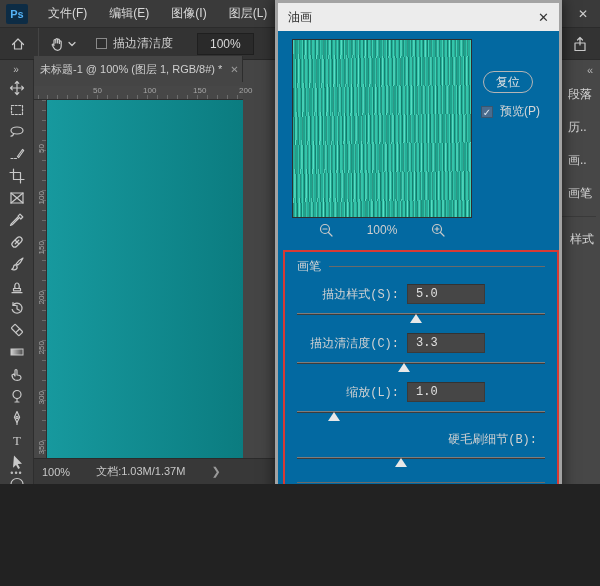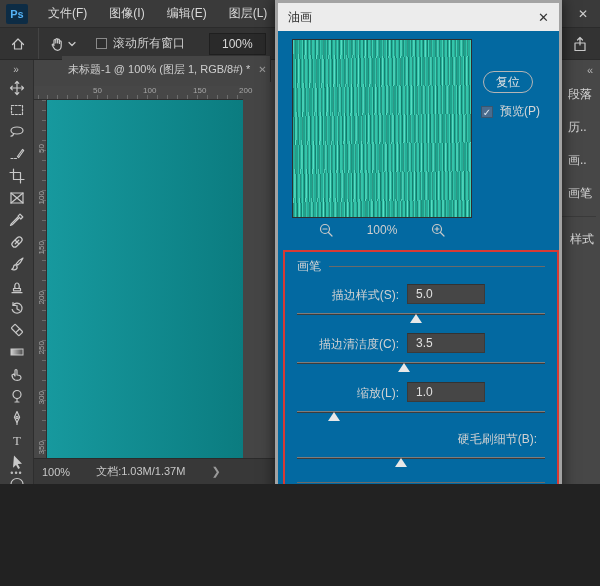--- a/index.html
+++ b/index.html
@@ -29,21 +29,21 @@
   .opt-zoom { margin-left:14px; background:#2a2a2a; border:1px solid #1f1f1f; padding:3px 12px; color:#d9d9d9; }
 
   
   .toolrail { position:absolute; left:0; top:60px; bottom:0; width:34px; background:#3d3d3d; border-right:1px solid #2e2e2e; z-index:5; }
   .rail-expand { color:#bbb; font-size:10px; text-align:center; padding:4px 0 2px; letter-spacing:1px; }
   .tool { width:28px; height:22px; margin:0 auto; display:flex; align-items:center; justify-content:center; }
   .tool.selected { background:#5a5a5a; border-radius:2px; }
   .rail-more { position:absolute; bottom:6px; left:0; width:100%; text-align:center; color:#bbb; font-size:9px; letter-spacing:1px; }
 
   
-  .tabbar { position:absolute; left:34px; top:56px; width:209px; height:26px; background:#2d2d2d;margin-left:28px; }
+  .tabbar { position:absolute; left:34px; top:56px; width:209px; height:26px; background:#2d2d2d; }
   .doc-tab { height:26px; width:208px; background:#454545; display:flex; align-items:center; gap:8px; padding:0 6px; font-size:11px; color:#cfcfcf; white-space:nowrap; overflow:hidden; }
   .doc-tab .close { color:#9a9a9a; font-size:10px; }
   .hruler { position:absolute; left:34px; top:86px; width:209px; height:14px; background:#474747; border-bottom:1px solid #2e2e2e;
     background-image:repeating-linear-gradient(90deg,#6c6c6c 0 1px,transparent 1px 10px); background-position:13px bottom; background-size:100% 4px; background-repeat:repeat-x; }
   .hruler .num { position:absolute; top:0; font-size:8px; color:#a5a5a5; }
   .vruler { position:absolute; left:34px; top:100px; bottom:26px; width:13px; background:#474747; border-right:1px solid #2e2e2e;
     background-image:repeating-linear-gradient(180deg,#6c6c6c 0 1px,transparent 1px 10px); background-position:right 0; background-size:4px 100%; background-repeat:repeat-y; }
   .vruler .num { position:absolute; left:1px; font-size:8px; color:#a5a5a5; transform:rotate(-90deg); transform-origin:center; width:12px; text-align:center; }
 
   
@@ -69,21 +69,21 @@
   .btn-pill { width:50px; height:22px; border:1px solid #b5b5b5; border-radius:11px; background:transparent;
     color:#e2e2e2; font-size:12px; display:flex; align-items:center; justify-content:center; }
   .ok-wrap { position:absolute; left:199px; top:29px; padding:5px 6px; border:2px solid var(--accent); }
   .btn-reset { position:absolute; left:205px; top:68px; }
   .preview-check { position:absolute; left:203px; top:100px; display:flex; align-items:center; gap:7px; }
   .cb-blue { width:12px; height:12px; background:#4a6c8e; border:1px solid #3a566f; color:#dfe9f2; font-size:10px; line-height:11px; text-align:center; }
   .zoom-row { position:absolute; left:14px; top:219px; width:180px; display:flex; align-items:center; justify-content:space-between; padding:0 26px; color:#cfcfcf; }
   .bigbox { position:absolute; left:5px; top:247px; width:276px; height:326px; border:2px solid var(--accent); padding:4px 12px 0; }
   .sec-head { display:flex; align-items:center; gap:8px; color:#d6d6d6; margin-top:2px; }
   .sec-head .line { flex:1; height:1px; background:#6a6a6a; }
-  .param-row { display:flex; align-items:flex-end; justify-content:flex-end; margin-top:9px; }
+  .param-row { display:flex; align-items:center; justify-content:flex-end; margin-top:9px;font-family:Liberation Mono, monospace; }
   .param-label { color:#d2d2d2; margin-right:8px; white-space:nowrap; }
   .param-value { width:78px; height:20px; background:#464646; border:1px solid #3a3a3a; border-top-color:#333;
     color:#e0e0e0; font-size:12px; padding:2px 0 0 8px; margin-right:60px; }
   .slider { position:relative; height:13px; margin-top:7px; }
   .slider .track { position:absolute; left:0; right:0; top:2px; height:2px; background:#7d7d7d; border-bottom:1px solid #3c3c3c; }
   .slider .thumb { position:absolute; top:3px; width:0; height:0; transform:translateX(-50%);
     border-left:6px solid transparent; border-right:6px solid transparent; border-bottom:9px solid #e8e8e8; }
   .sec-sep { height:1px; background:#6a6a6a; margin:14px 0 10px; }
   .light-head { display:flex; align-items:center; gap:7px; }
   .cb-light { width:12px; height:12px; background:#dcdcdc; border:1px solid #9a9a9a; color:#222; font-size:10px; line-height:11px; text-align:center; }
@@ -103,43 +103,43 @@
   .rp-sep { height:1px; background:#3a3a3a; margin:6px 4px; }
 </style>
 </head>
 <body>
 
 <div id="app">
 
   <div class="menubar">
     <div class="ps-logo">Ps</div>
     <div class="menu-item">文件(F)</div>
+    <div class="menu-item">编辑(E)</div>
     <div class="menu-item">图像(I)</div>
-    <div class="menu-item">编辑(E)</div>
     <div class="menu-item">图层(L)</div>
     <div class="menu-item">文字</div>
   </div>
 
   <div class="optionsbar">
     <div class="opt-home">
       <svg class="ico" width="16" height="16" viewBox="0 0 16 16">
           <path d="M2.5 8.5L8 3l5.5 5.5M4.5 7.5V13h7V7.5"></path>
         </svg>
     </div>
     <div class="opt-tool">
       <svg class="ico" width="16" height="16" viewBox="0 0 16 16">
           <path d="M5 8V4.4a.9.9 0 0 1 1.8 0V7M6.8 6.8V3.5a.9.9 0 0 1 1.8 0V7M8.6 6.8V4a.9.9 0 0 1 1.8 0v3.4M10.4 7.4V5.8a.9.9 0 0 1 1.8 0V10c0 2.8-1.5 4.3-3.8 4.3-2 0-3-.9-3.7-2.5L3.3 9.2c-.4-.8.7-1.6 1.3-.8L5 9.5"></path>
         </svg>
       <svg class="ico" width="8" height="6" viewBox="0 0 8 6">
           <path d="M1 1.5l3 3 3-3"></path>
         </svg>
     </div>
     <div class="opt-check">
       <span class="cb-empty"></span>
-      <span>滚动所有窗口</span>
+      <span>描边清洁度</span>
     </div>
     <div class="opt-zoom">100%</div>
   </div>
 
   <div class="toolrail">
     <div class="rail-expand">»</div>
 
     <div class="tool">
         <svg class="ico" width="16" height="16" viewBox="0 0 16 16">
           <path d="M8 1.5v13M1.5 8h13M6.2 3.3L8 1.5l1.8 1.8M6.2 12.7L8 14.5l1.8-1.8M3.3 6.2L1.5 8l1.8 1.8M12.7 6.2L14.5 8l-1.8 1.8"></path>
@@ -344,21 +344,21 @@
         <span class="param-label">描边样式(S):</span>
         <div class="param-value">5.0</div>
       </div>
       <div class="slider">
         <div class="track"></div>
         <span class="thumb" style="left: 48%;"></span>
       </div>
 
       <div class="param-row">
         <span class="param-label">描边清洁度(C):</span>
-        <div class="param-value">3.5</div>
+        <div class="param-value">3.3</div>
       </div>
       <div class="slider">
         <div class="track"></div>
         <span class="thumb" style="left: 43%;"></span>
       </div>
 
       <div class="param-row">
         <span class="param-label">缩放(L):</span>
         <div class="param-value">1.0</div>
       </div>

